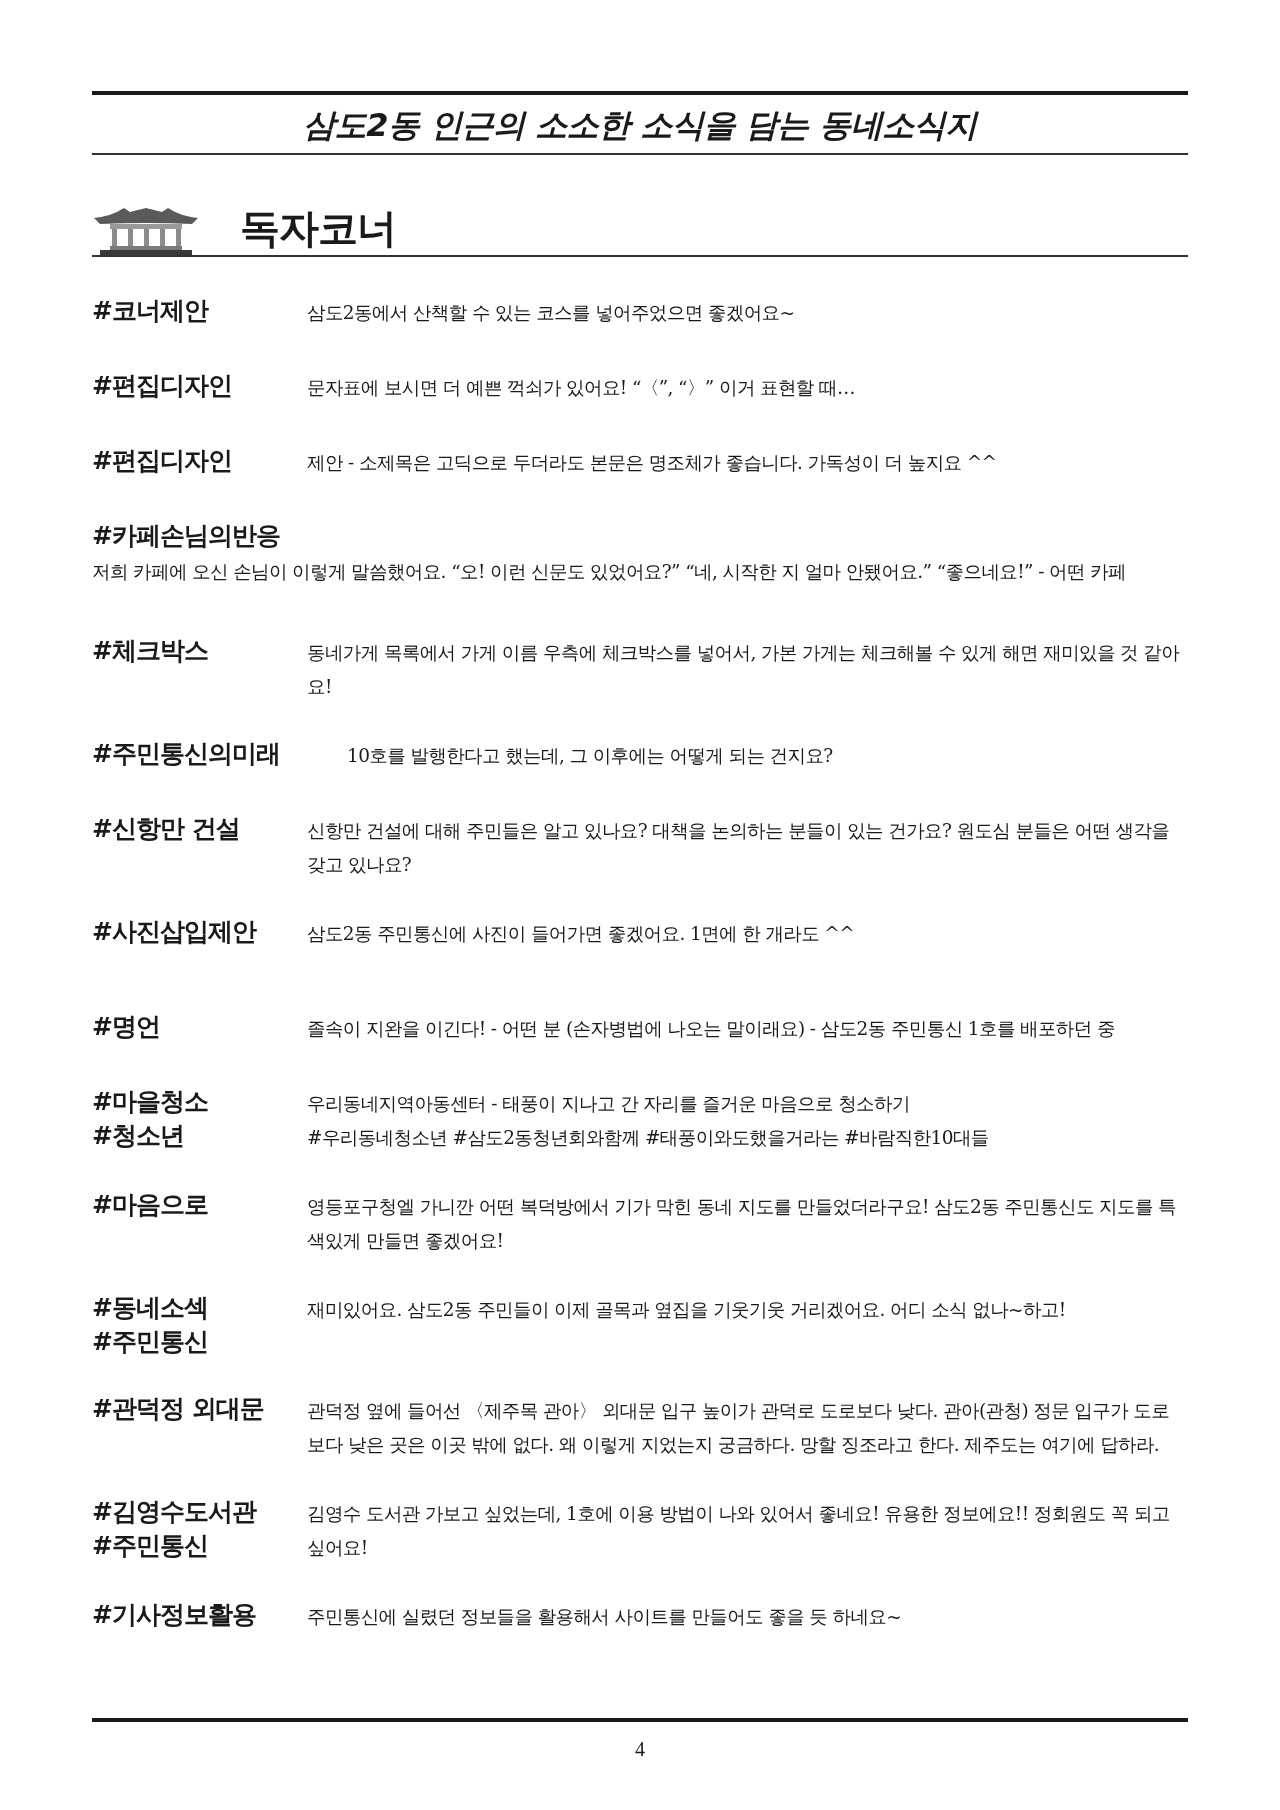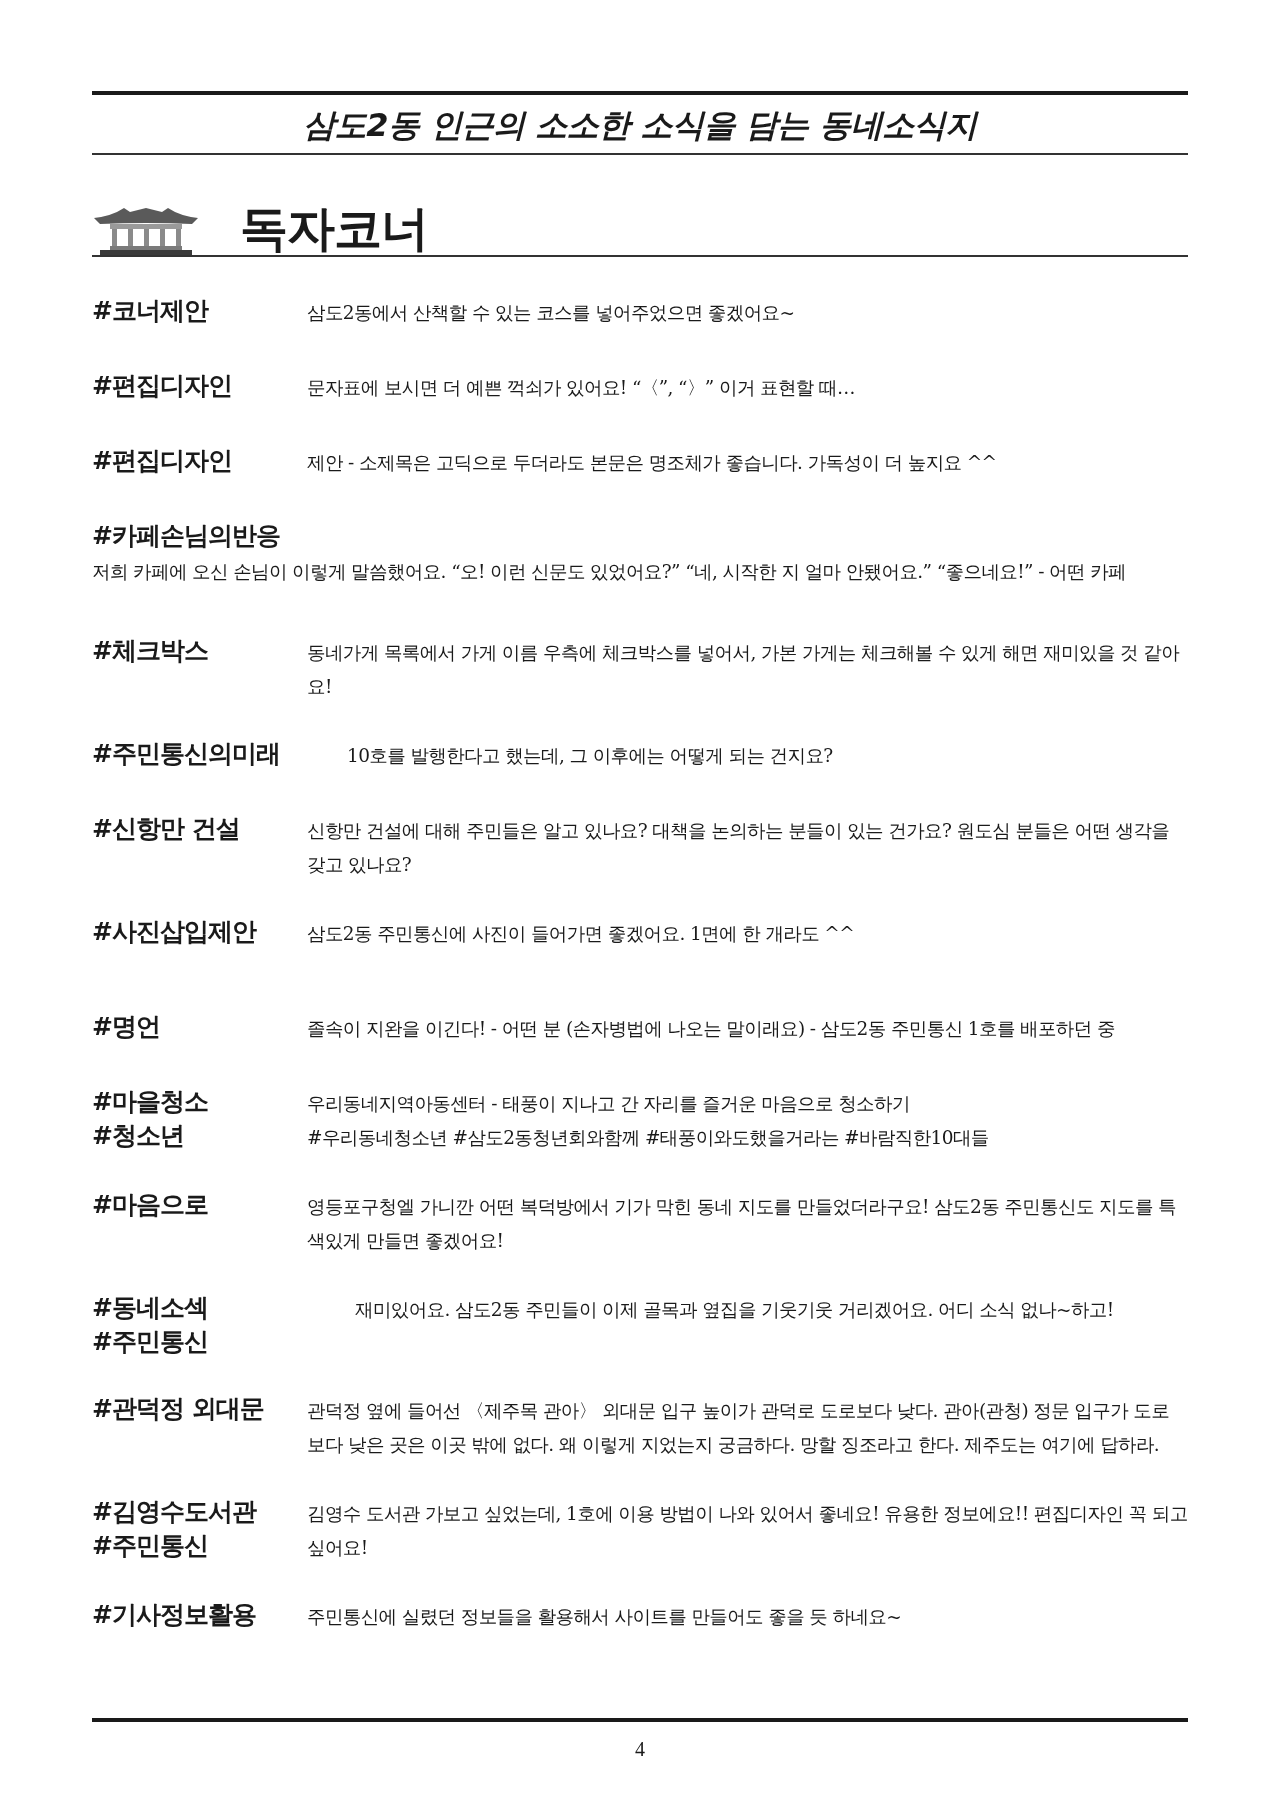--- a/index.html
+++ b/index.html
@@ -8,21 +8,21 @@
   .rule-thin { position: absolute; left: 92px; width: 1096px; height: 2px; background: #333; }
   .masthead-text {
     position: absolute; top: 104px; left: 92px; width: 1096px; text-align: center;
     font-family: "DejaVu Sans", sans-serif; font-weight: bold; font-style: italic;
     font-size: 32px; letter-spacing: -0.5px;
   }
   .section-head { position: absolute; top: 196px; left: 92px; height: 60px; display: flex; align-items: flex-end; }
   .section-icon { width: 108px; height: 56px; }
   .section-title {
     margin-left: 40px; font-family: "DejaVu Sans", sans-serif; font-weight: bold;
-    font-size: 48px; line-height: 56px; letter-spacing: -1px;
+    font-size: 40px; line-height: 56px; letter-spacing: -1px;
   }
   .entries { position: absolute; top: 294px; left: 92px; width: 1096px; }
   .entry { display: flex; align-items: flex-start; }
   .tags { width: 215px; flex: none; }
   .tag {
     font-family: "DejaVu Sans", sans-serif; font-weight: bold; font-size: 25px;
     line-height: 34px; letter-spacing: -1px; white-space: nowrap;
   }
   .body-text {
     flex: 1; font-family: "DejaVu Serif", "Liberation Serif", serif; font-size: 18.5px;
@@ -118,39 +118,39 @@
       </div>
       <div class="body-text" style="white-space: pre-line;">우리동네지역아동센터 - 태풍이 지나고 간 자리를 즐거운 마음으로 청소하기
 #우리동네청소년 #삼도2동청년회와함께 #태풍이와도했을거라는 #바람직한10대들</div>
     </div>
     <div class="entry" style="margin-bottom: 33px;">
       <div class="tags">
         <div class="tag">#마음으로</div>
       </div>
       <div class="body-text" style="white-space: pre-line;">영등포구청엘 가니깐 어떤 복덕방에서 기가 막힌 동네 지도를 만들었더라구요! 삼도2동 주민통신도 지도를 특색있게 만들면 좋겠어요!</div>
     </div>
-    <div class="entry" style="margin-bottom: 33px; gap: 48px;">
+    <div class="entry" style="margin-bottom: 33px;">
       <div class="tags">
         <div class="tag">#동네소섹</div>
         <div class="tag">#주민통신</div>
       </div>
       <div class="body-text" style="white-space: pre-line;">재미있어요. 삼도2동 주민들이 이제 골목과 옆집을 기웃기웃 거리겠어요. 어디 소식 없나~하고!</div>
     </div>
     <div class="entry" style="margin-bottom: 33px;">
       <div class="tags">
         <div class="tag">#관덕정 외대문</div>
       </div>
       <div class="body-text" style="white-space: pre-line;">관덕정 옆에 들어선 〈제주목 관아〉 외대문 입구 높이가 관덕로 도로보다 낮다. 관아(관청) 정문 입구가 도로 보다 낮은 곳은 이곳 밖에 없다. 왜 이렇게 지었는지 궁금하다. 망할 징조라고 한다. 제주도는 여기에 답하라.</div>
     </div>
     <div class="entry" style="margin-bottom: 33px;">
       <div class="tags">
         <div class="tag">#김영수도서관</div>
         <div class="tag">#주민통신</div>
       </div>
-      <div class="body-text" style="white-space: pre-line;">김영수 도서관 가보고 싶었는데, 1호에 이용 방법이 나와 있어서 좋네요! 유용한 정보에요!! 편집디자인 꼭 되고 싶어요!</div>
+      <div class="body-text" style="white-space: pre-line;">김영수 도서관 가보고 싶었는데, 1호에 이용 방법이 나와 있어서 좋네요! 유용한 정보에요!! 정회원도 꼭 되고 싶어요!</div>
     </div>
     <div class="entry" style="margin-bottom: 0px;">
       <div class="tags">
         <div class="tag">#기사정보활용</div>
       </div>
       <div class="body-text" style="white-space: pre-line;">주민통신에 실렸던 정보들을 활용해서 사이트를 만들어도 좋을 듯 하네요~</div>
     </div>
   </div>
 
 <div class="rule-thick" style="top:1718px;"></div>

